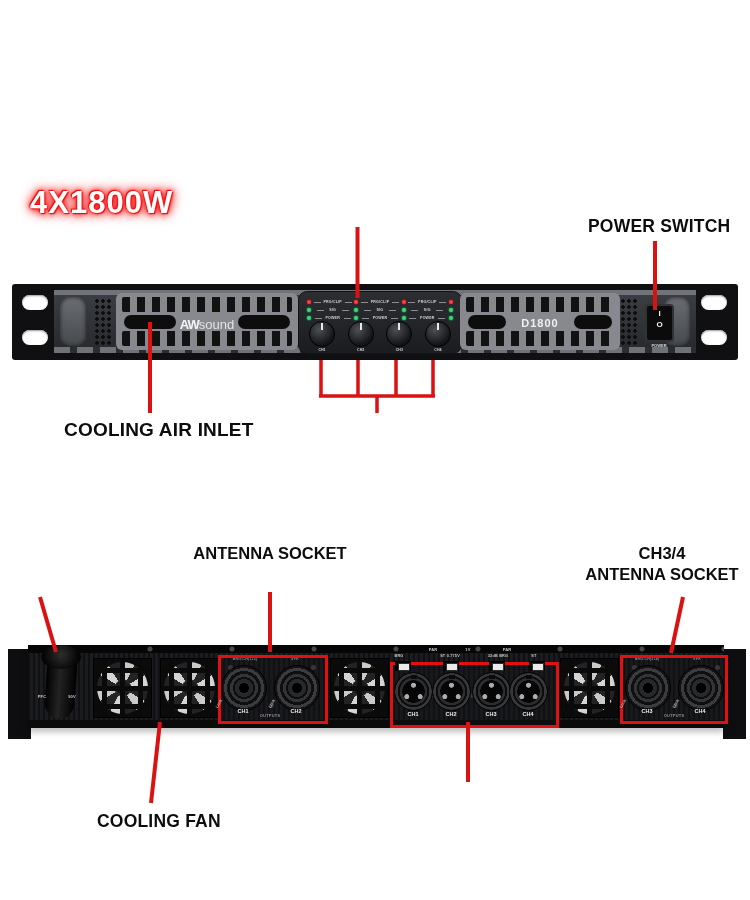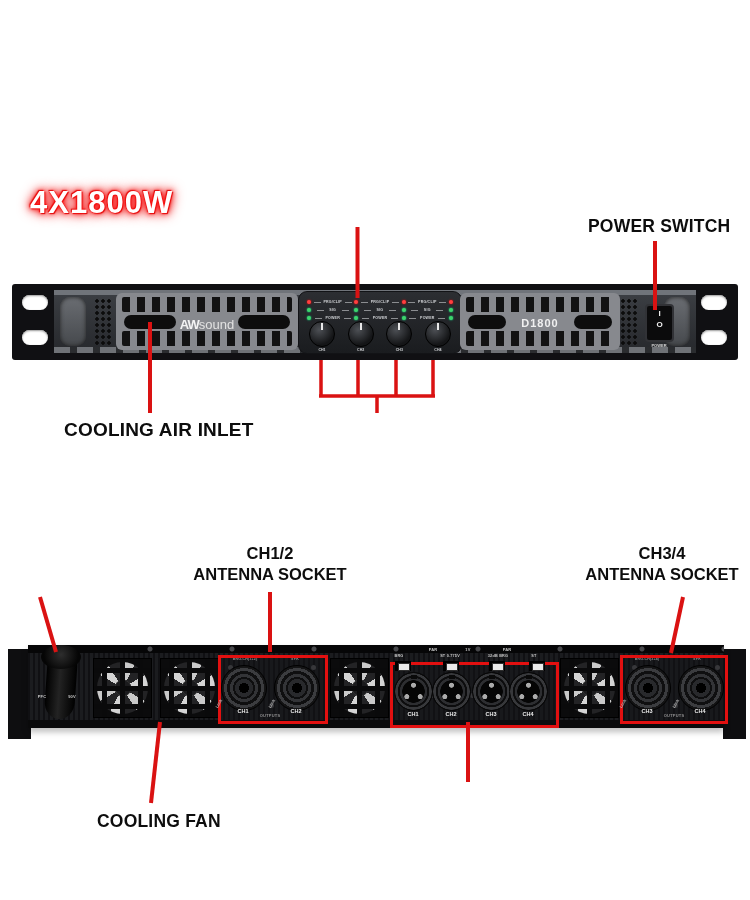--- a/index.html
+++ b/index.html
@@ -112,21 +112,20 @@
 </head>
 <body>
 
 <div id="stage">
 
   <div class="badge">4X1800W</div>
 
   <div class="lab" style="left:588px; top:216px;">POWER SWITCH</div>
   <div class="lab" style="left:64px; top:419px; font-size:19px;">COOLING AIR INLET</div>
   <div class="lab2" style="left:185px; top:543px; width:170px;">
-    <span style="display:block">CH1/2</span>
     <span style="display:block">ANTENNA SOCKET</span>
   </div>
   <div class="lab2" style="left:577px; top:543px; width:170px;">
     <span style="display:block">CH3/4</span>
     <span style="display:block">ANTENNA SOCKET</span>
   </div>
   <div class="lab" style="left:97px; top:811px;">COOLING FAN</div>
 
   <div class="fp">
     <div class="hole" style="left:10px; top:11px;"></div>

